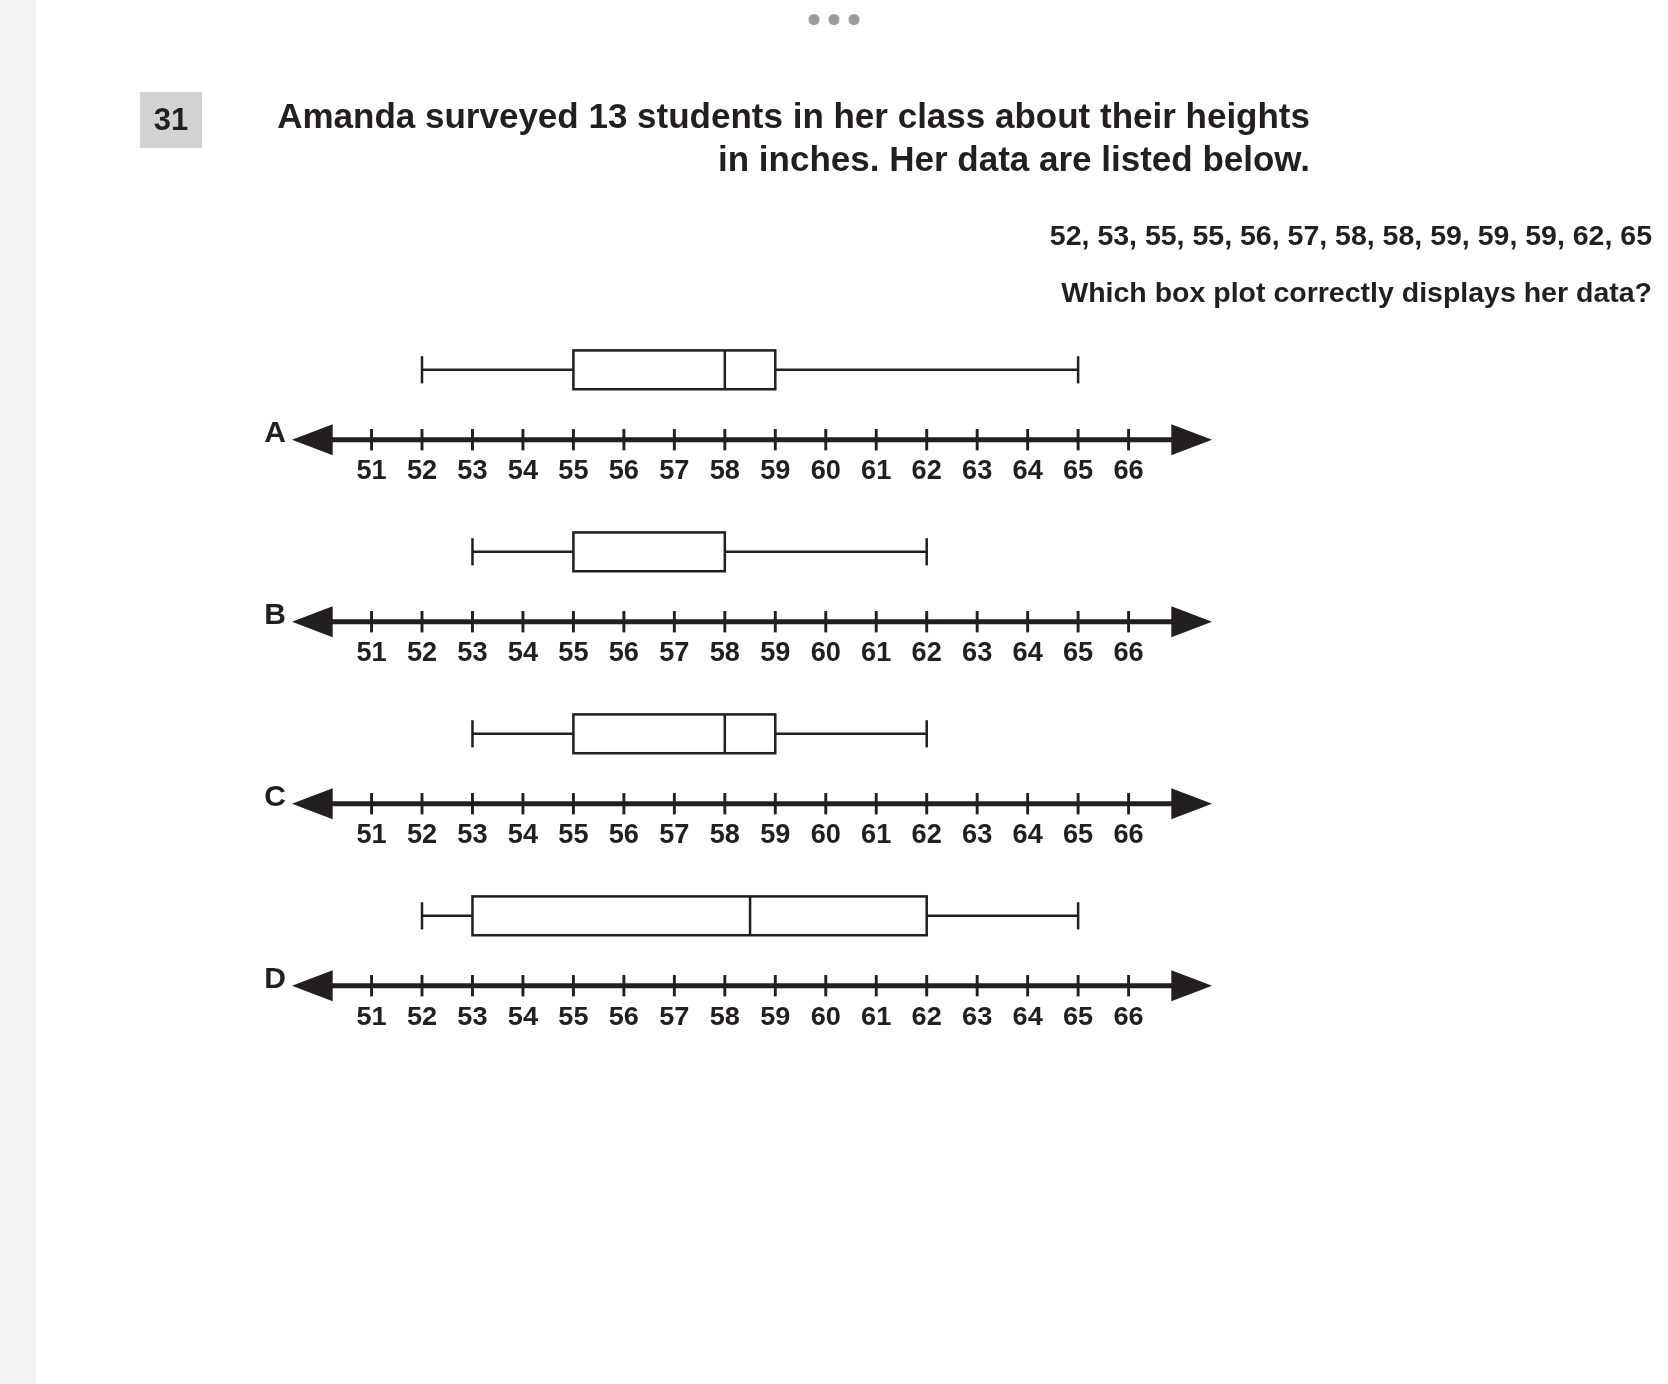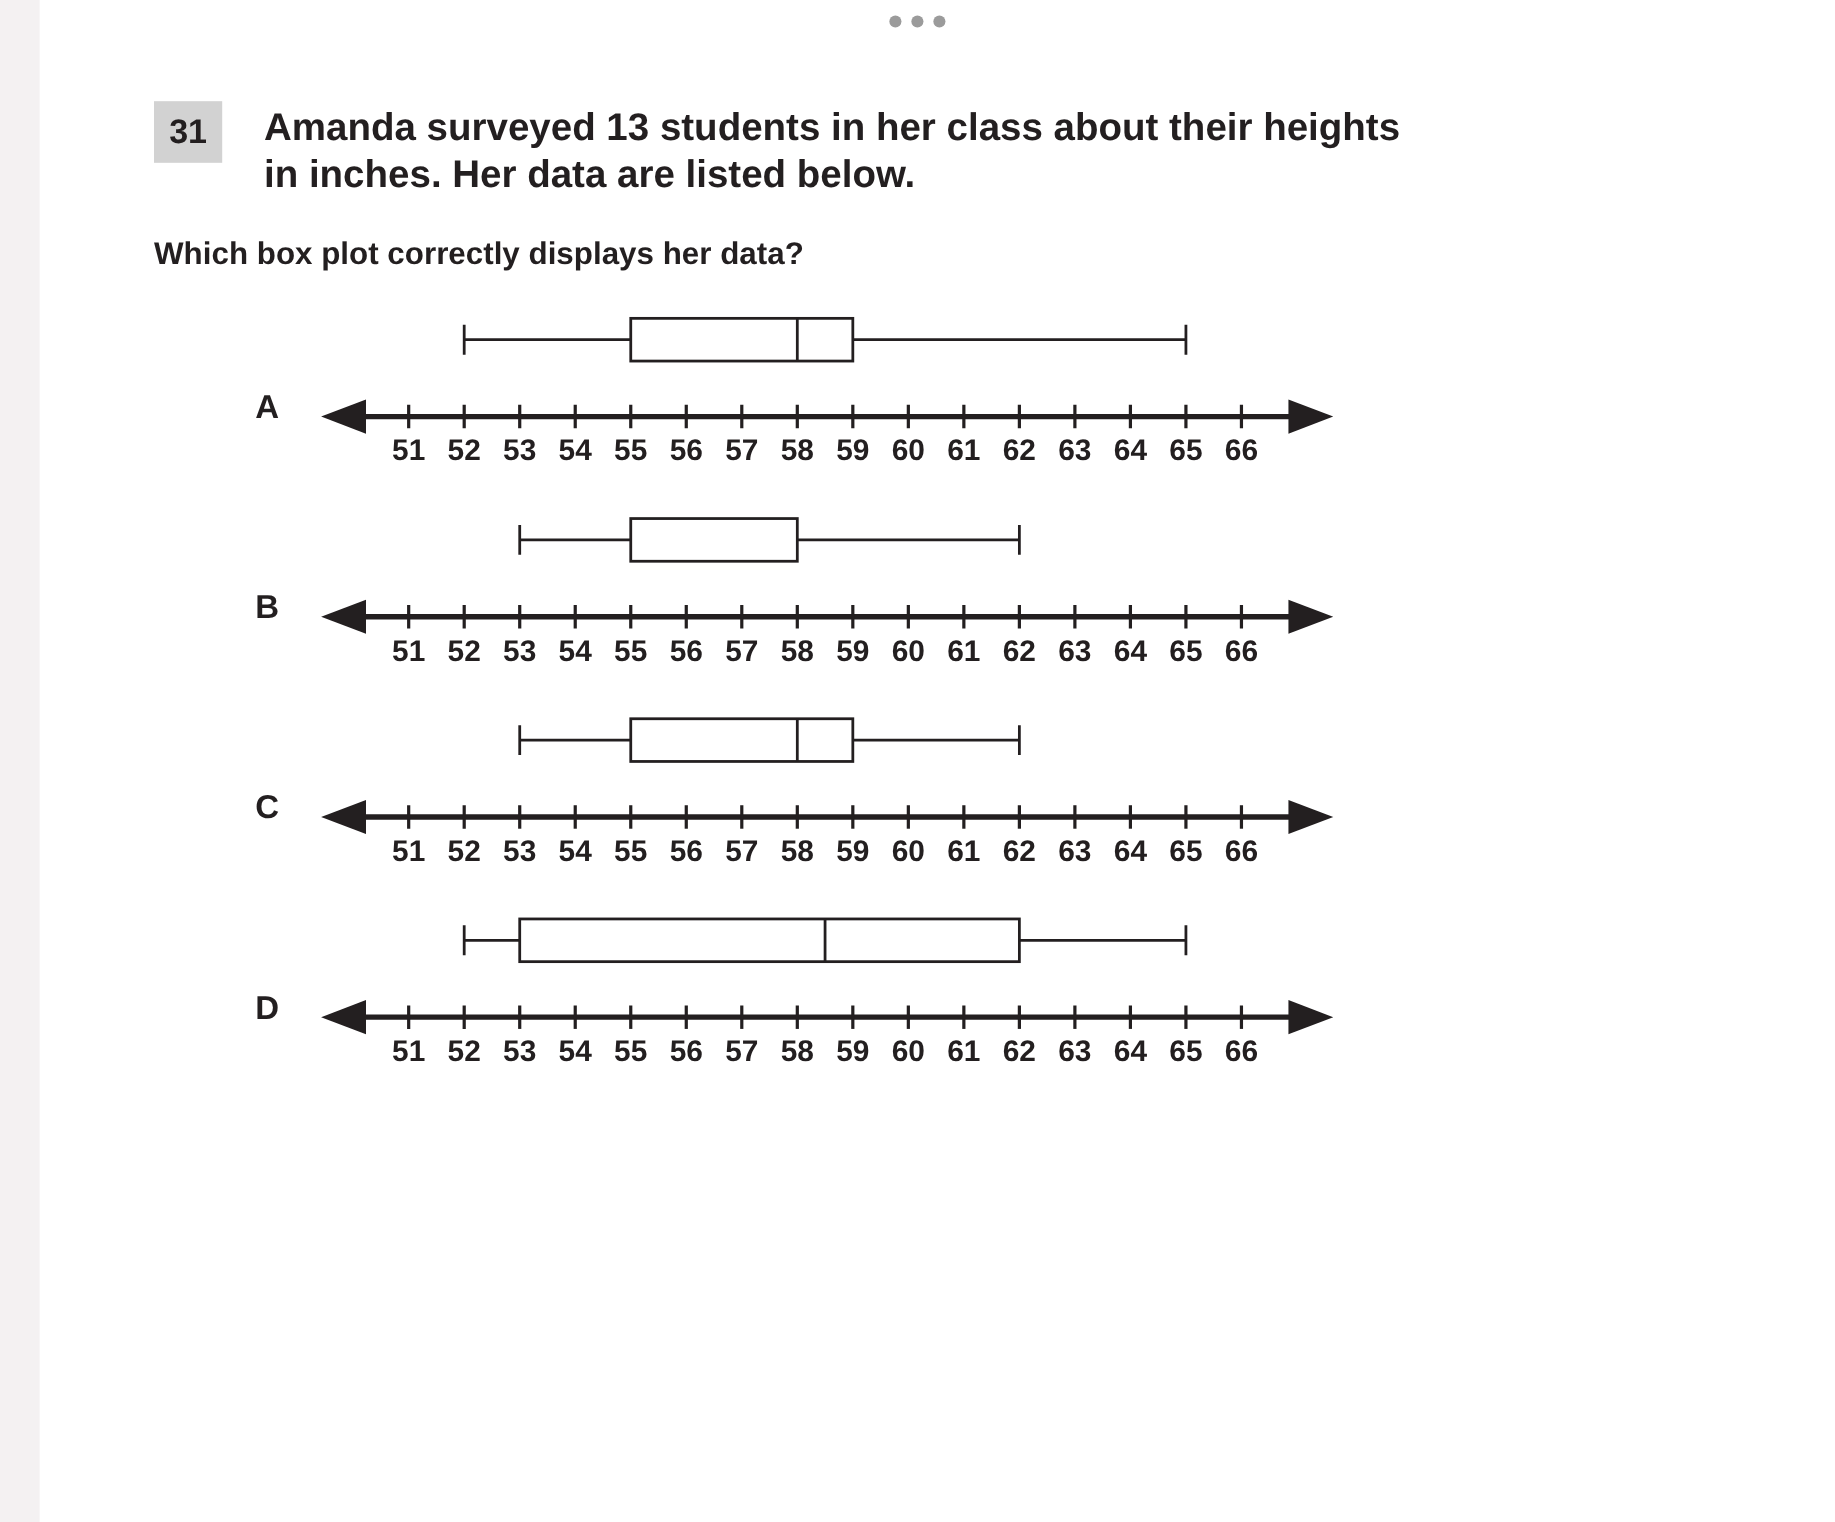--- a/index.html
+++ b/index.html
@@ -20,42 +20,42 @@
   }
   .dots {
     position:absolute; top:14px; left:50%;
     transform:translateX(-50%);
     display:flex; gap:9px;
   }
   .dots span {
     width:11px; height:11px; border-radius:50%;
     background:#9b9b9b; display:block;
   }
-  .content { padding:92px 4px 0 140px; }
+  .content { padding:92px 16px 0 140px;text-align:right; }
   .qrow { display:flex; align-items:flex-start; gap:38px; }
   .qnum {
     width:62px; height:56px;
     background:#d2d2d2;
     display:flex; align-items:center; justify-content:center;
     font-size:31px; font-weight:bold;
     flex:0 0 auto;
     color:#231f20;
   }
   .qtext {
     font-size:35px; font-weight:bold;
     line-height:1.24;
     max-width:1070px;
     padding-top:2px;
   }
   .data-line {
     margin:38px 0 0 185px;
     font-size:28.5px; font-weight:bold;
   }
   .ask {
-    margin-top:34px;
+    margin-top:24px;
     font-size:28.5px; font-weight:bold;
   }
   .options { margin-top:22px; margin-left:92px; }
   .option { display:flex; align-items:flex-start; margin-bottom:17px; }
   .opt-label {
     font-size:30px; font-weight:bold;
     margin-top:84px;
     width:54px; flex:0 0 auto;
   }
   svg.boxplot { width:932px; height:165px; display:block; }
@@ -76,20 +76,21 @@
     <span></span>
   </div>
 
   <div class="content">
 
     <div class="qrow">
       <div class="qnum">31</div>
       <div class="qtext">Amanda surveyed 13 students in her class about their heights in inches. Her data are listed below.</div>
     </div>
 
+    <div class="data-line">52, 53, 55, 55, 56, 57, 58, 58, 59, 59, 59, 62, 65</div>
 
     <div class="ask">Which box plot correctly displays her data?</div>
 
     <div class="options">
 
       <div class="option">
         <span class="opt-label">A</span>
         <svg class="boxplot" viewBox="0 0 960 170">
             <line x1="36" y1="112" x2="924" y2="112" stroke="#231f20" stroke-width="5"></line>
             <polygon points="6,112 48,96 48,128" fill="#231f20"></polygon>

